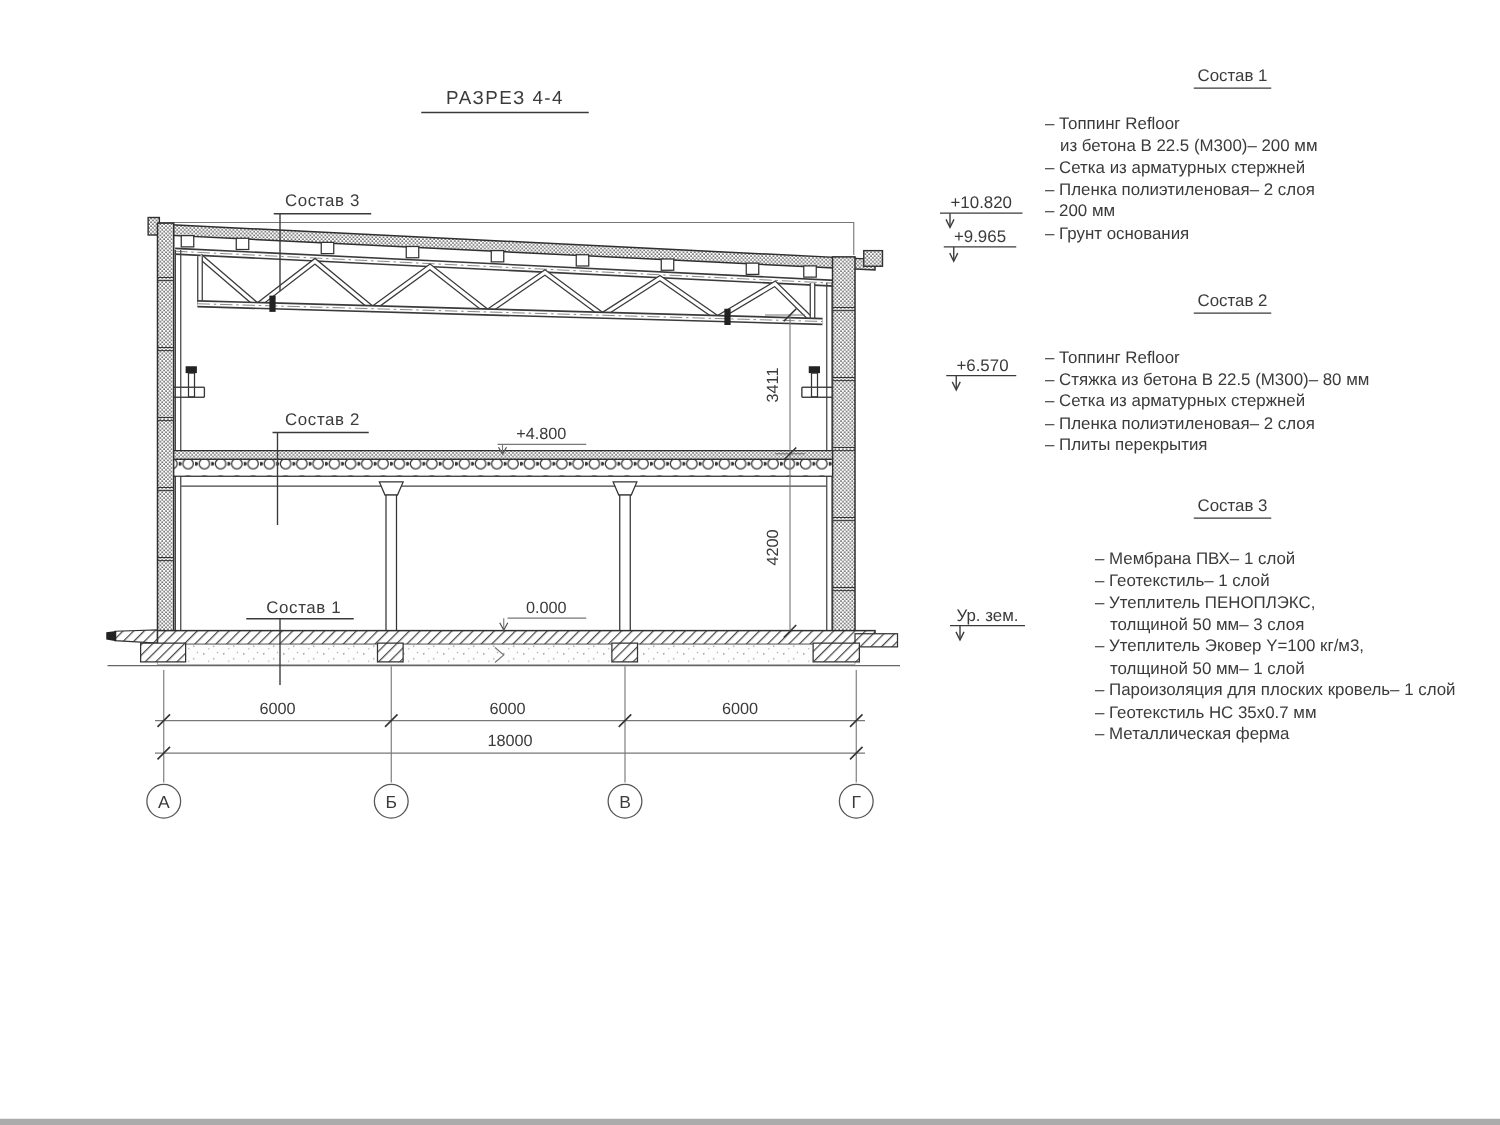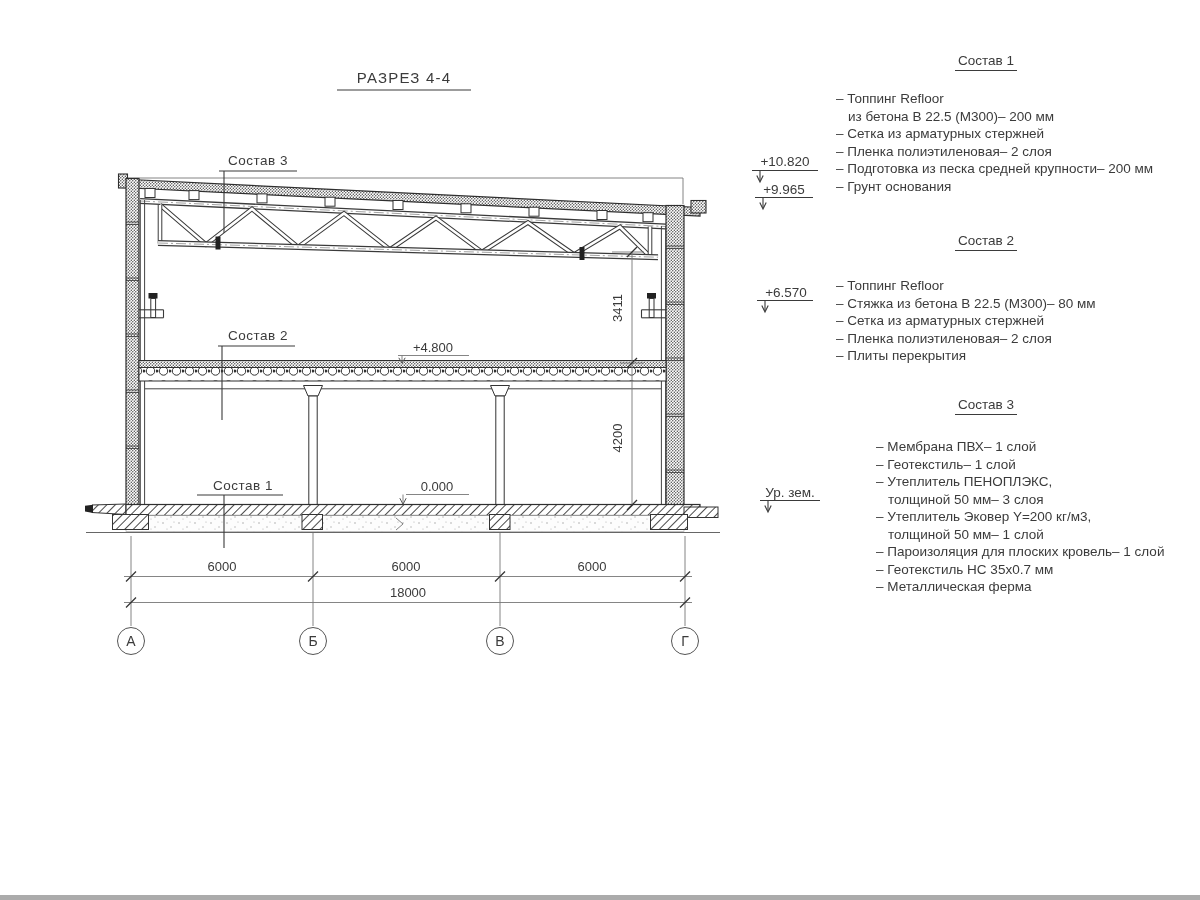--- a/index.html
+++ b/index.html
@@ -284,21 +284,20 @@
       </div>
   <div class="row">
         <span class="t">– Сетка из арматурных стержней</span>
         <span class="v"></span>
       </div>
   <div class="row">
         <span class="t">– Пленка полиэтиленовая</span>
         <span class="v">– 2 слоя</span>
       </div>
   <div class="row">
-        <span class="t">– Подготовка из песка средней крупности</span>
         <span class="v">– 200 мм</span>
       </div>
   <div class="row">
         <span class="t">– Грунт основания</span>
         <span class="v"></span>
       </div>
 </div>
 
 <div class="comp-head" style="left:836px;top:233px;">
   <span>Состав 2</span>
@@ -340,21 +339,21 @@
       </div>
   <div class="row">
         <span class="t">– Утеплитель ПЕНОПЛЭКС,</span>
         <span class="v"></span>
       </div>
   <div class="row cont">
         <span class="t">толщиной 50 мм</span>
         <span class="v">– 3 слоя</span>
       </div>
   <div class="row">
-        <span class="t">– Утеплитель Эковер Y=200 кг/м3,</span>
+        <span class="t">– Утеплитель Эковер Y=100 кг/м3,</span>
         <span class="v"></span>
       </div>
   <div class="row cont">
         <span class="t">толщиной 50 мм</span>
         <span class="v">– 1 слой</span>
       </div>
   <div class="row">
         <span class="t">– Пароизоляция для плоских кровель</span>
         <span class="v">– 1 слой</span>
       </div>

